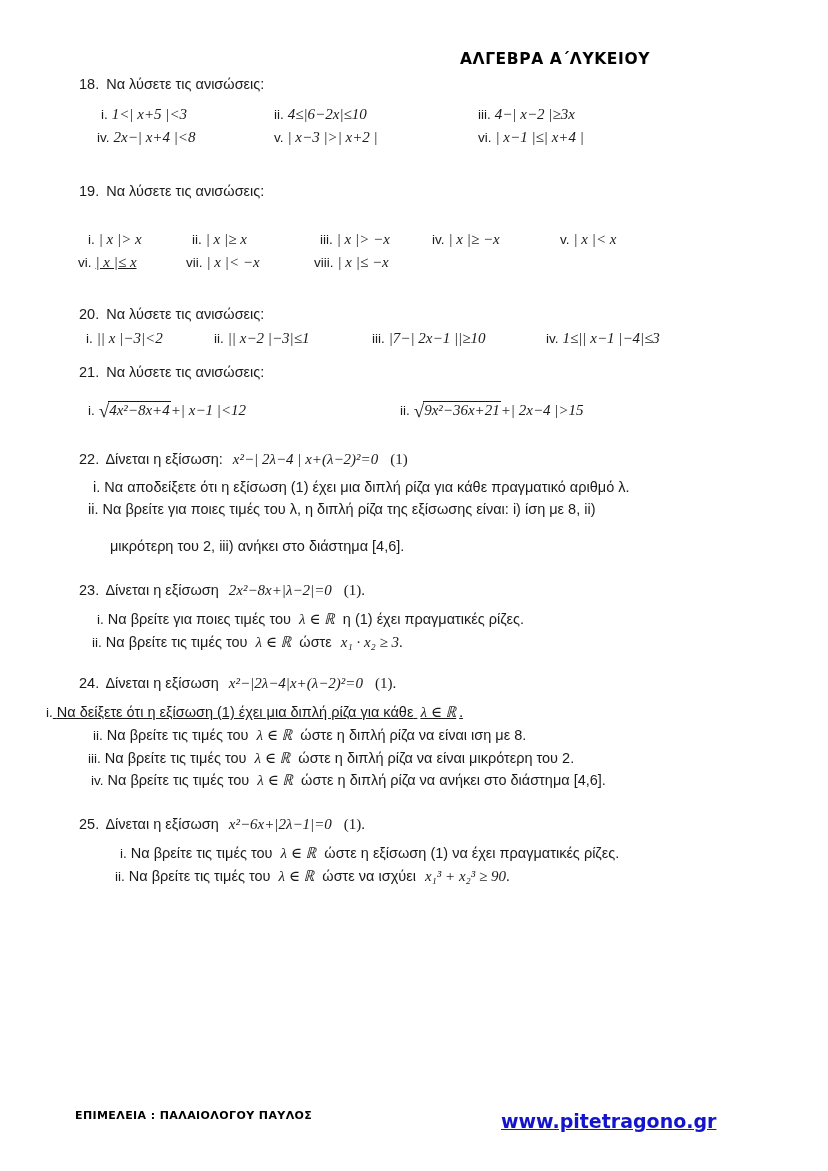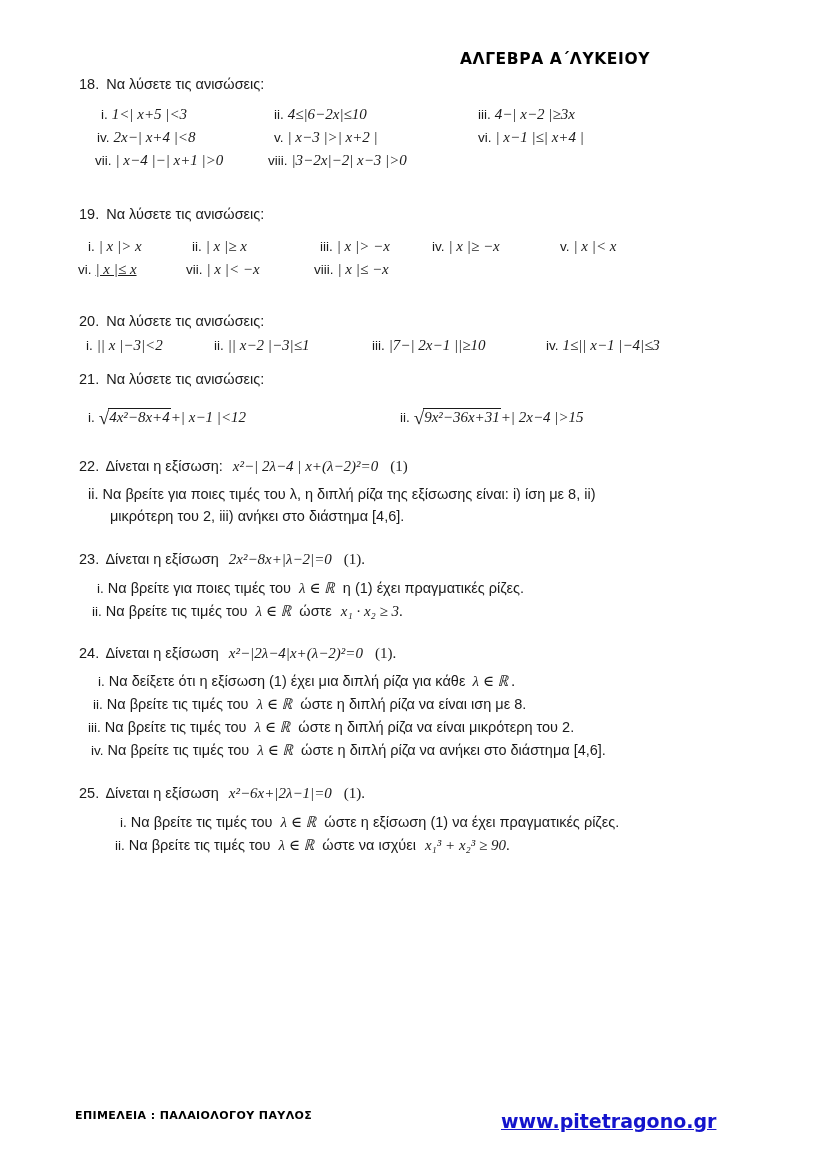--- a/index.html
+++ b/index.html
@@ -187,37 +187,29 @@
           <span class="cell" style="left:97px;">
             <span class="rl">iv.</span><span class="m mi">2x−| x+4 |&lt;8</span>
           </span>
           <span class="cell" style="left:274px;">
             <span class="rl">v.</span><span class="m mi">| x−3 |&gt;| x+2 |</span>
           </span>
           <span class="cell" style="left:478px;">
             <span class="rl">vi.</span><span class="m mi">| x−1 |≤| x+4 |</span>
           </span>
         </div>
-        <div class="irow">
-          <span class="cell" style="left:95px;">
-            <span class="rl">vii.</span><span class="m mi">| x−4 |−| x+1 |&gt;0</span>
-          </span>
-          <span class="cell" style="left:268px;">
-            <span class="rl">viii.</span><span class="m mi">|3−2x|−2| x−3 |&gt;0</span>
-          </span>
-        </div>
       </div>
     </div>
 
     <div class="exercise" style="margin-top:30px;">
       <div class="ex-title">
         <span class="num">19.</span>
         <span>Να λύσετε τις ανισώσεις:</span>
       </div>
-      <div class="items" style="margin-top:12px;">
+      <div class="items" style="margin-top:28px;">
         <div class="irow">
           <span class="cell" style="left:88px;">
             <span class="rl">i.</span><span class="m mi">| x |&gt; x</span>
           </span>
           <span class="cell" style="left:192px;">
             <span class="rl">ii.</span><span class="m mi">| x |≥ x</span>
           </span>
           <span class="cell" style="left:320px;">
             <span class="rl">iii.</span><span class="m mi">| x |&gt; −x</span>
           </span>
@@ -269,36 +261,37 @@
       <div class="ex-title">
         <span class="num">21.</span>
         <span>Να λύσετε τις ανισώσεις:</span>
       </div>
       <div class="items" style="margin-top:18px;">
         <div class="irow" style="height:26px;">
           <span class="cell" style="left:88px;">
             <span class="rl">i.</span><span class="sqrt"><span class="radsym">√</span><span class="rad m mi">4x²−8x+4</span></span><span class="m mi">+| x−1 |&lt;12</span>
           </span>
           <span class="cell" style="left:400px;">
-            <span class="rl">ii.</span><span class="sqrt"><span class="radsym">√</span><span class="rad m mi">9x²−36x+31</span></span><span class="m mi">+| 2x−4 |&gt;15</span>
+            <span class="rl">ii.</span><span class="sqrt"><span class="radsym">√</span><span class="rad m mi">9x²−36x+21</span></span><span class="m mi">+| 2x−4 |&gt;15</span>
           </span>
         </div>
       </div>
     </div>
 
     <div class="exercise" style="margin-top:22px;">
       <div class="ex-title">
         <span class="num">22.</span>
         <span>Δίνεται η εξίσωση:</span>
         <span class="m mi" style="margin-left:6px;">x²−| 2λ−4 | x+(λ−2)²=0</span>
         <span class="m" style="margin-left:8px;font-style:normal;">(1)</span>
       </div>
       <div class="plist" style="margin-top:6px;">
+        <div class="pline" style="padding-left:93px;">i. Να αποδείξετε ότι η εξίσωση (1) έχει μια διπλή ρίζα για κάθε πραγματικό αριθμό λ.</div>
         <div class="pline" style="padding-left:88px;">ii. Να βρείτε για ποιες τιμές του λ, η διπλή ρίζα της εξίσωσης είναι: i) ίση με 8,  ii)</div>
-        <div class="pline" style="padding-left:110px;">μικρότερη του 2,  iii) ανήκει στο διάστημα [4,6].</div>
+        <div class="pline" style="padding-left:110px;margin-top:16px;">μικρότερη του 2,  iii) ανήκει στο διάστημα [4,6].</div>
       </div>
     </div>
 
     <div class="exercise" style="margin-top:22px;">
       <div class="ex-title">
         <span class="num">23.</span>
         <span>Δίνεται η εξίσωση</span>
         <span class="m mi" style="margin-left:6px;">2x²−8x+|λ−2|=0</span>
         <span class="m" style="margin-left:8px;font-style:normal;">(1).</span>
       </div>
@@ -320,21 +313,21 @@
     </div>
 
     <div class="exercise" style="margin-top:20px;">
       <div class="ex-title">
         <span class="num">24.</span>
         <span>Δίνεται η εξίσωση</span>
         <span class="m mi" style="margin-left:6px;">x²−|2λ−4|x+(λ−2)²=0</span>
         <span class="m" style="margin-left:8px;font-style:normal;">(1).</span>
       </div>
       <div class="plist" style="margin-top:6px;">
-        <div class="pline" style="padding-left:98px;">
+        <div class="pline" style="padding-left:46px;text-decoration:underline;">
           <span class="rl">i.</span>
           <span>Να δείξετε ότι η εξίσωση (1) έχει μια διπλή ρίζα για κάθε</span>
           <span class="m mi" style="margin:0 3px;">λ ∈ ℝ</span><span class="m" style="font-style:normal;">.</span>
         </div>
         <div class="pline" style="padding-left:93px;">
           <span class="rl">ii.</span>
           <span>Να βρείτε τις τιμές του</span>
           <span class="m mi" style="margin:0 4px;">λ ∈ ℝ</span>
           <span>ώστε η διπλή ρίζα να είναι ιση με 8.</span>
         </div>

